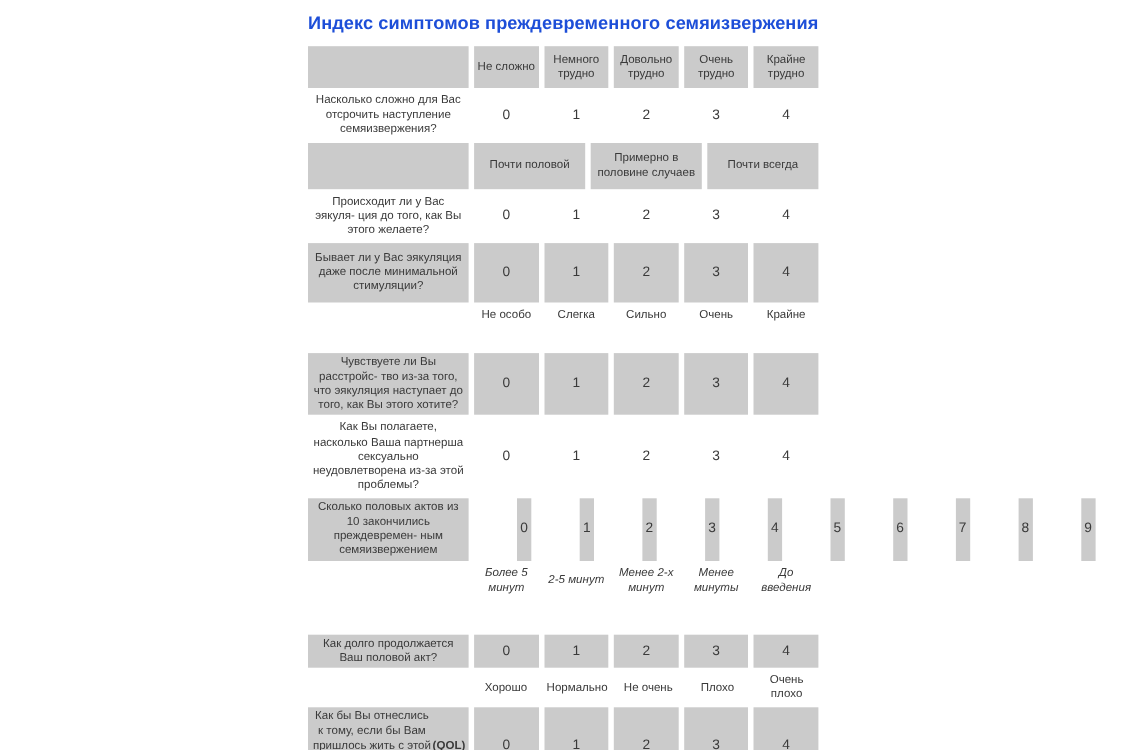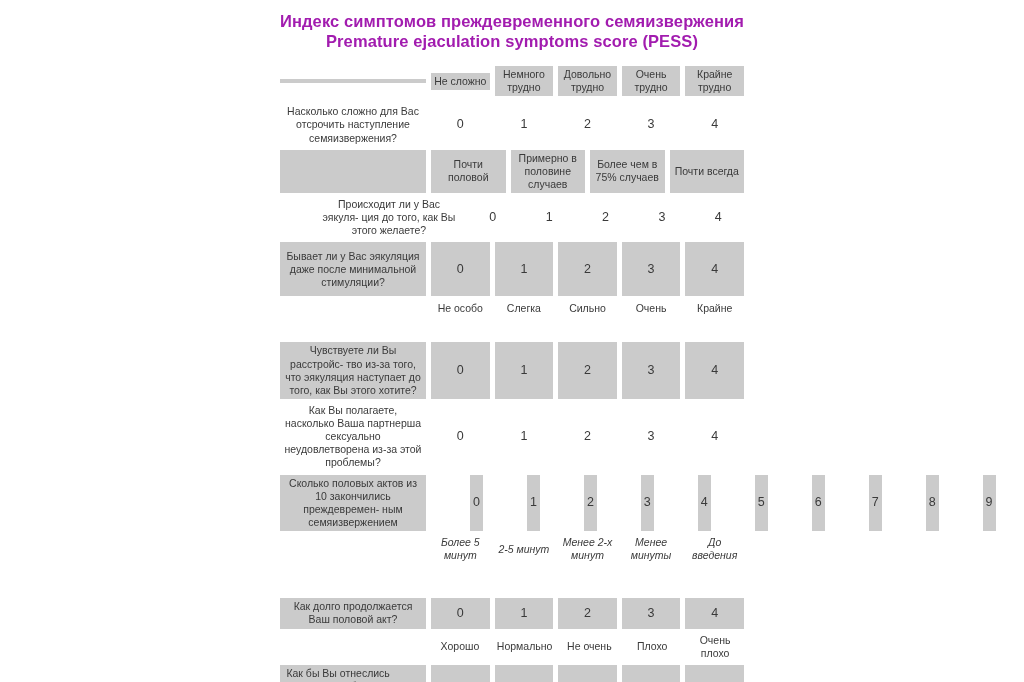--- a/index.html
+++ b/index.html
@@ -15,21 +15,21 @@
   }
   .sheet {
     width: 464px;
     margin: 0 auto;
     padding-top: 11px;
     color: #3a3a3a;
   }
   .title {
     text-align: center;
     font-weight: 700;
-    color: #a21caf;
+    color: #1d4ed8;
     font-size: 16.5px;
     line-height: 1.22;
     letter-spacing: 0.1px;
   }
   .pess-table {
     margin-top: 11px;
   }
   .row {
     display: flex;
     gap: 5px;
@@ -54,43 +54,42 @@
   .acell {
     flex: 1 1 0;
   }
   .acell.score {
     font-size: 12.5px;
   }
   .row.shaded .cell {
     background: #cbcbcb;
   }
   
-  .pess-table .row:nth-child(1)  { min-height: 38px; align-items: center; }
+  .pess-table .row:nth-child(1)  { min-height: 38px; }
   .pess-table .row:nth-child(2)  { min-height: 36px; align-items: center; }
   .pess-table .row:nth-child(3)  { min-height: 42px; }
-  .pess-table .row:nth-child(4)  { min-height: 36px; margin-left: 36px; }
+  .pess-table .row:nth-child(4)  { min-height: 36px; }
   .pess-table .row:nth-child(5)  { min-height: 54px; }
   .pess-table .row:nth-child(6)  { min-height: 18px; }
   .pess-table .row:nth-child(7)  { min-height: 54px; margin-top: 25px; }
   .pess-table .row:nth-child(8)  { min-height: 46px; }
   .pess-table .row:nth-child(9)  { min-height: 38px; gap: 44px; }
   .pess-table .row:nth-child(10) { min-height: 24px; font-style: italic; }
   .pess-table .row:nth-child(11) { min-height: 30px; margin-top: 34px; }
   .pess-table .row:nth-child(12) { min-height: 24px; }
   .pess-table .row:nth-child(13) { min-height: 54px; }
   .qbold { font-weight: 700; }
 </style>
 </head>
 <body>
 
 <div class="sheet">
 
   <div class="title">
     <div>Индекс симптомов преждевременного семяизвержения</div>
-    <div>Premature ejaculation symptoms score (PESS)</div>
   </div>
 
   <div class="pess-table">
       <div class="row shaded">
         <div class="cell qcell"></div>
         <div class="cell acell">Не сложно</div>
         <div class="cell acell">Немного трудно</div>
         <div class="cell acell">Довольно трудно</div>
         <div class="cell acell">Очень трудно</div>
         <div class="cell acell">Крайне трудно</div>
@@ -102,21 +101,20 @@
         <div class="cell acell score">0</div>
         <div class="cell acell score">1</div>
         <div class="cell acell score">2</div>
         <div class="cell acell score">3</div>
         <div class="cell acell score">4</div>
       </div>
       <div class="row shaded">
         <div class="cell qcell"></div>
         <div class="cell acell">Почти половой</div>
         <div class="cell acell">Примерно в половине случаев</div>
-        <div class="cell acell">Более чем в 75% случаев</div>
         <div class="cell acell">Почти всегда</div>
       </div>
       <div class="row">
         <div class="cell qcell">
           <span>Происходит ли у Вас эякуля- ция до того, как Вы этого желаете?</span>
         </div>
         <div class="cell acell score">0</div>
         <div class="cell acell score">1</div>
         <div class="cell acell score">2</div>
         <div class="cell acell score">3</div>

